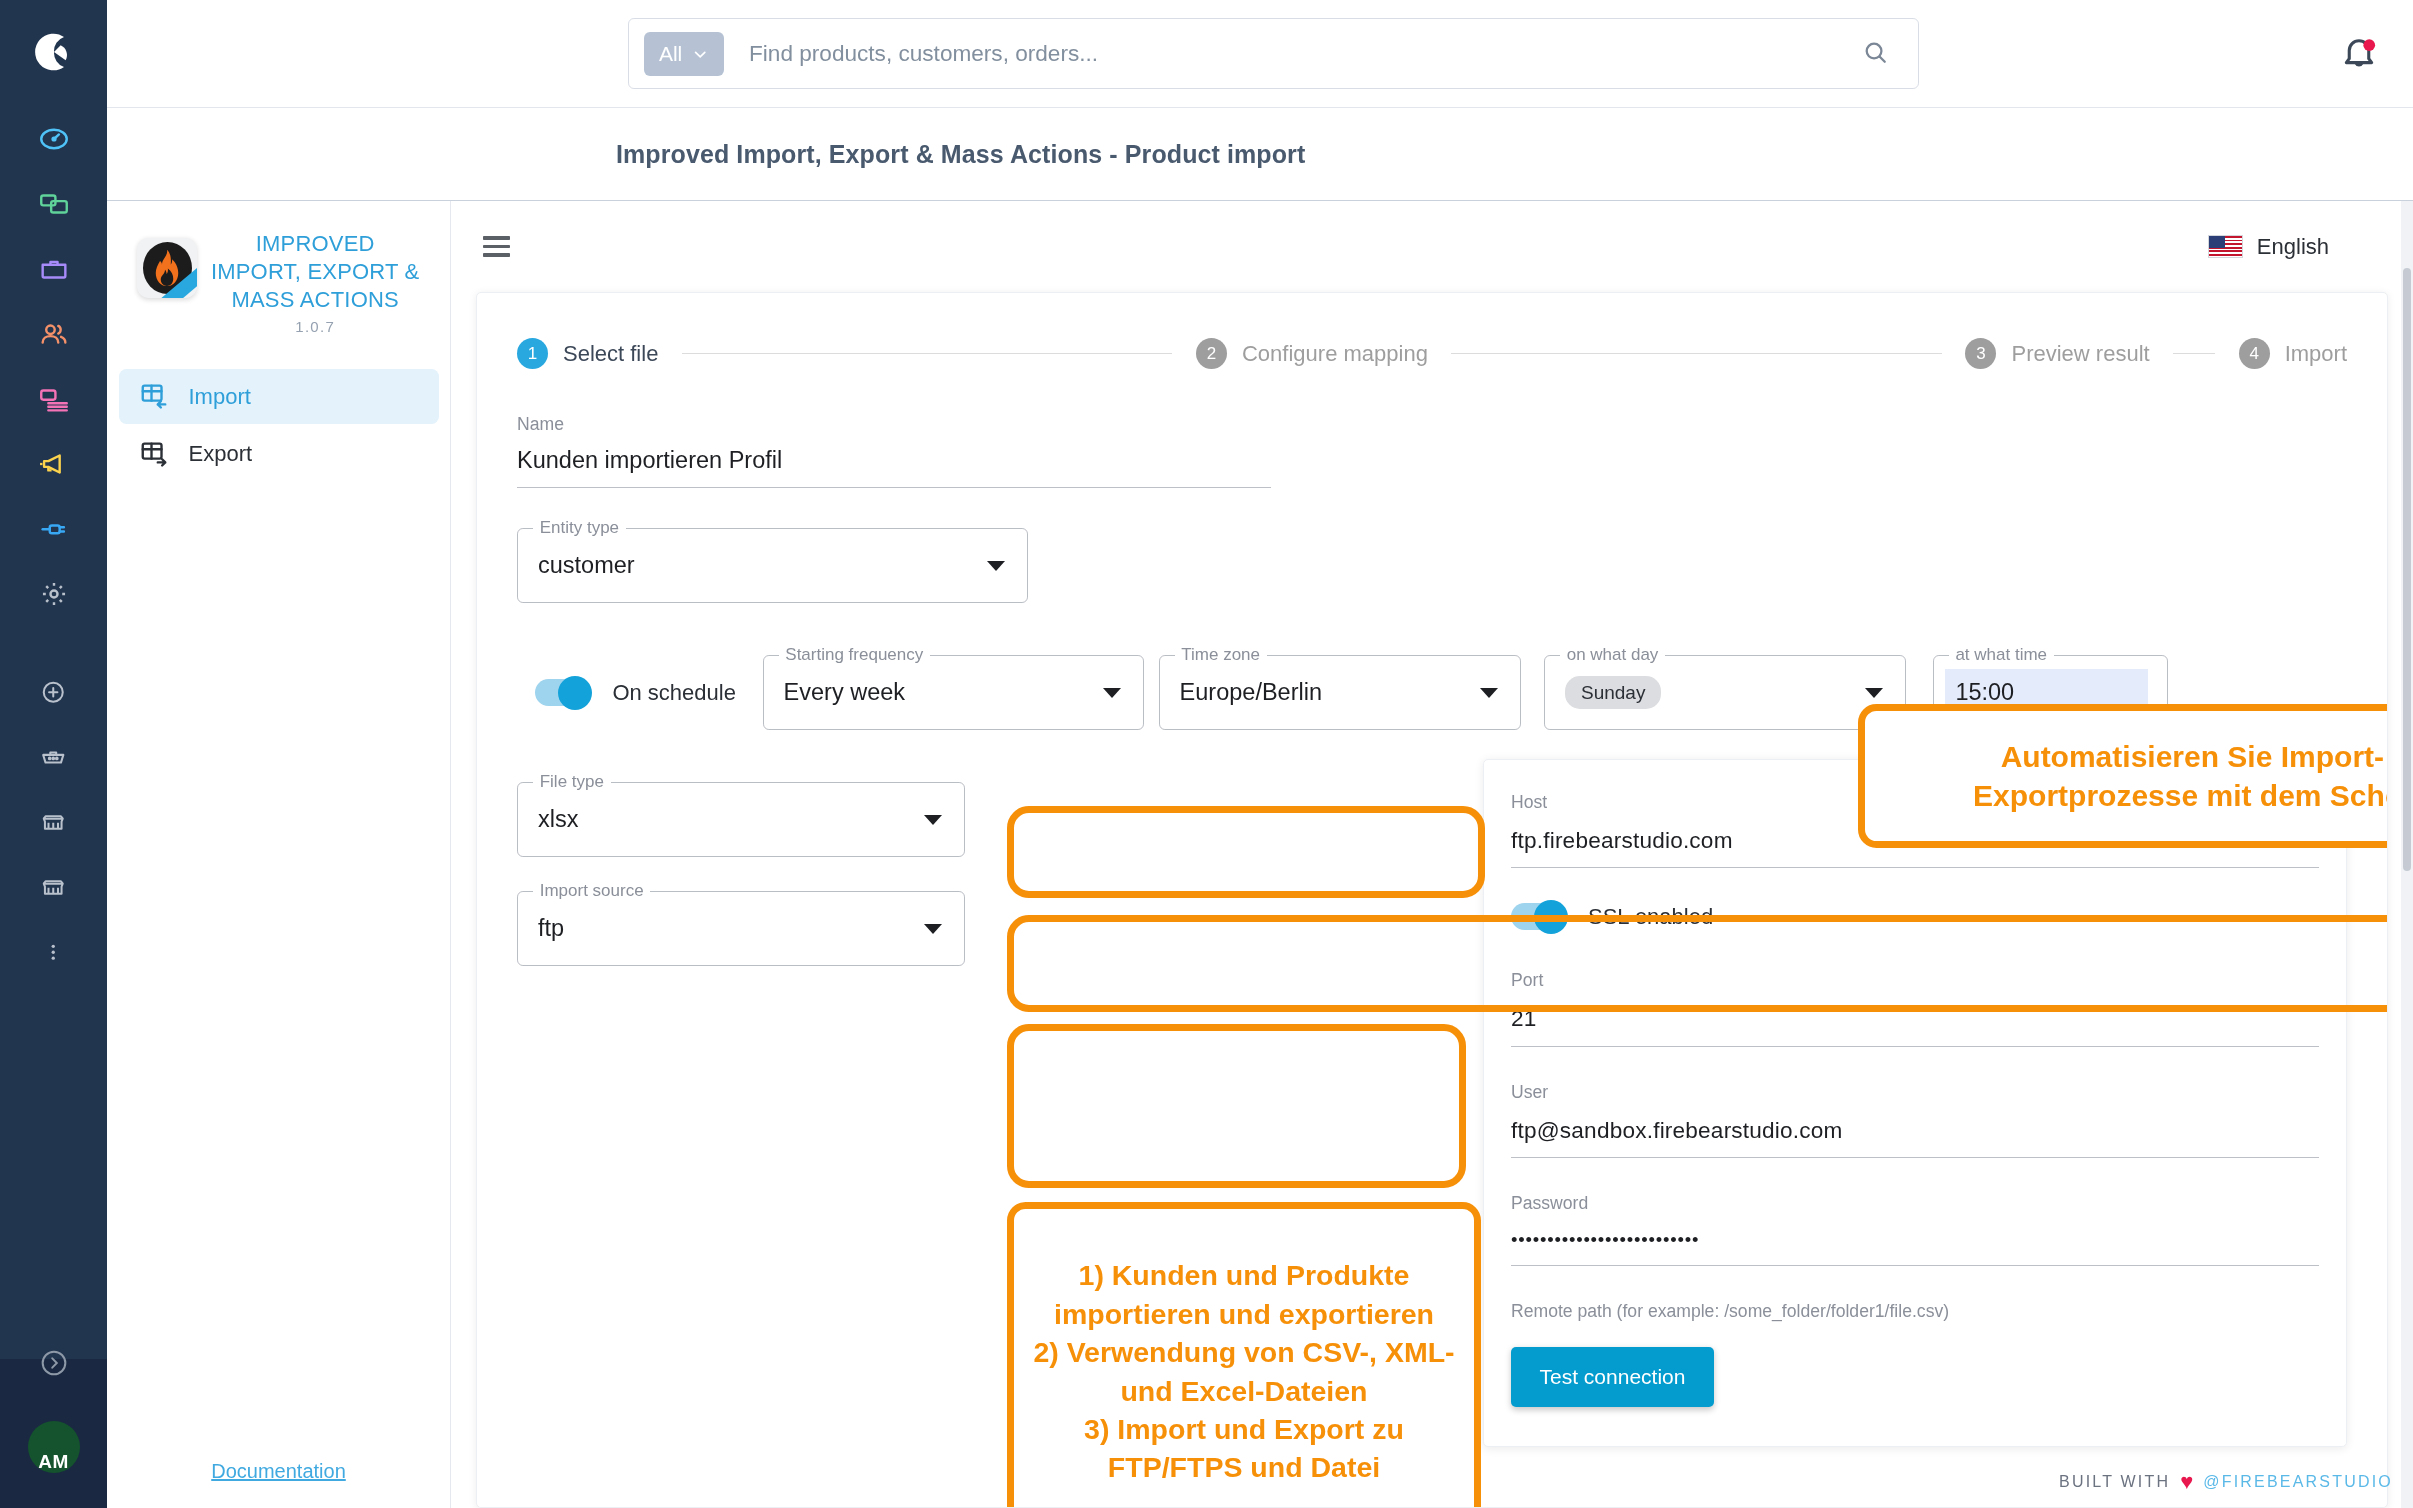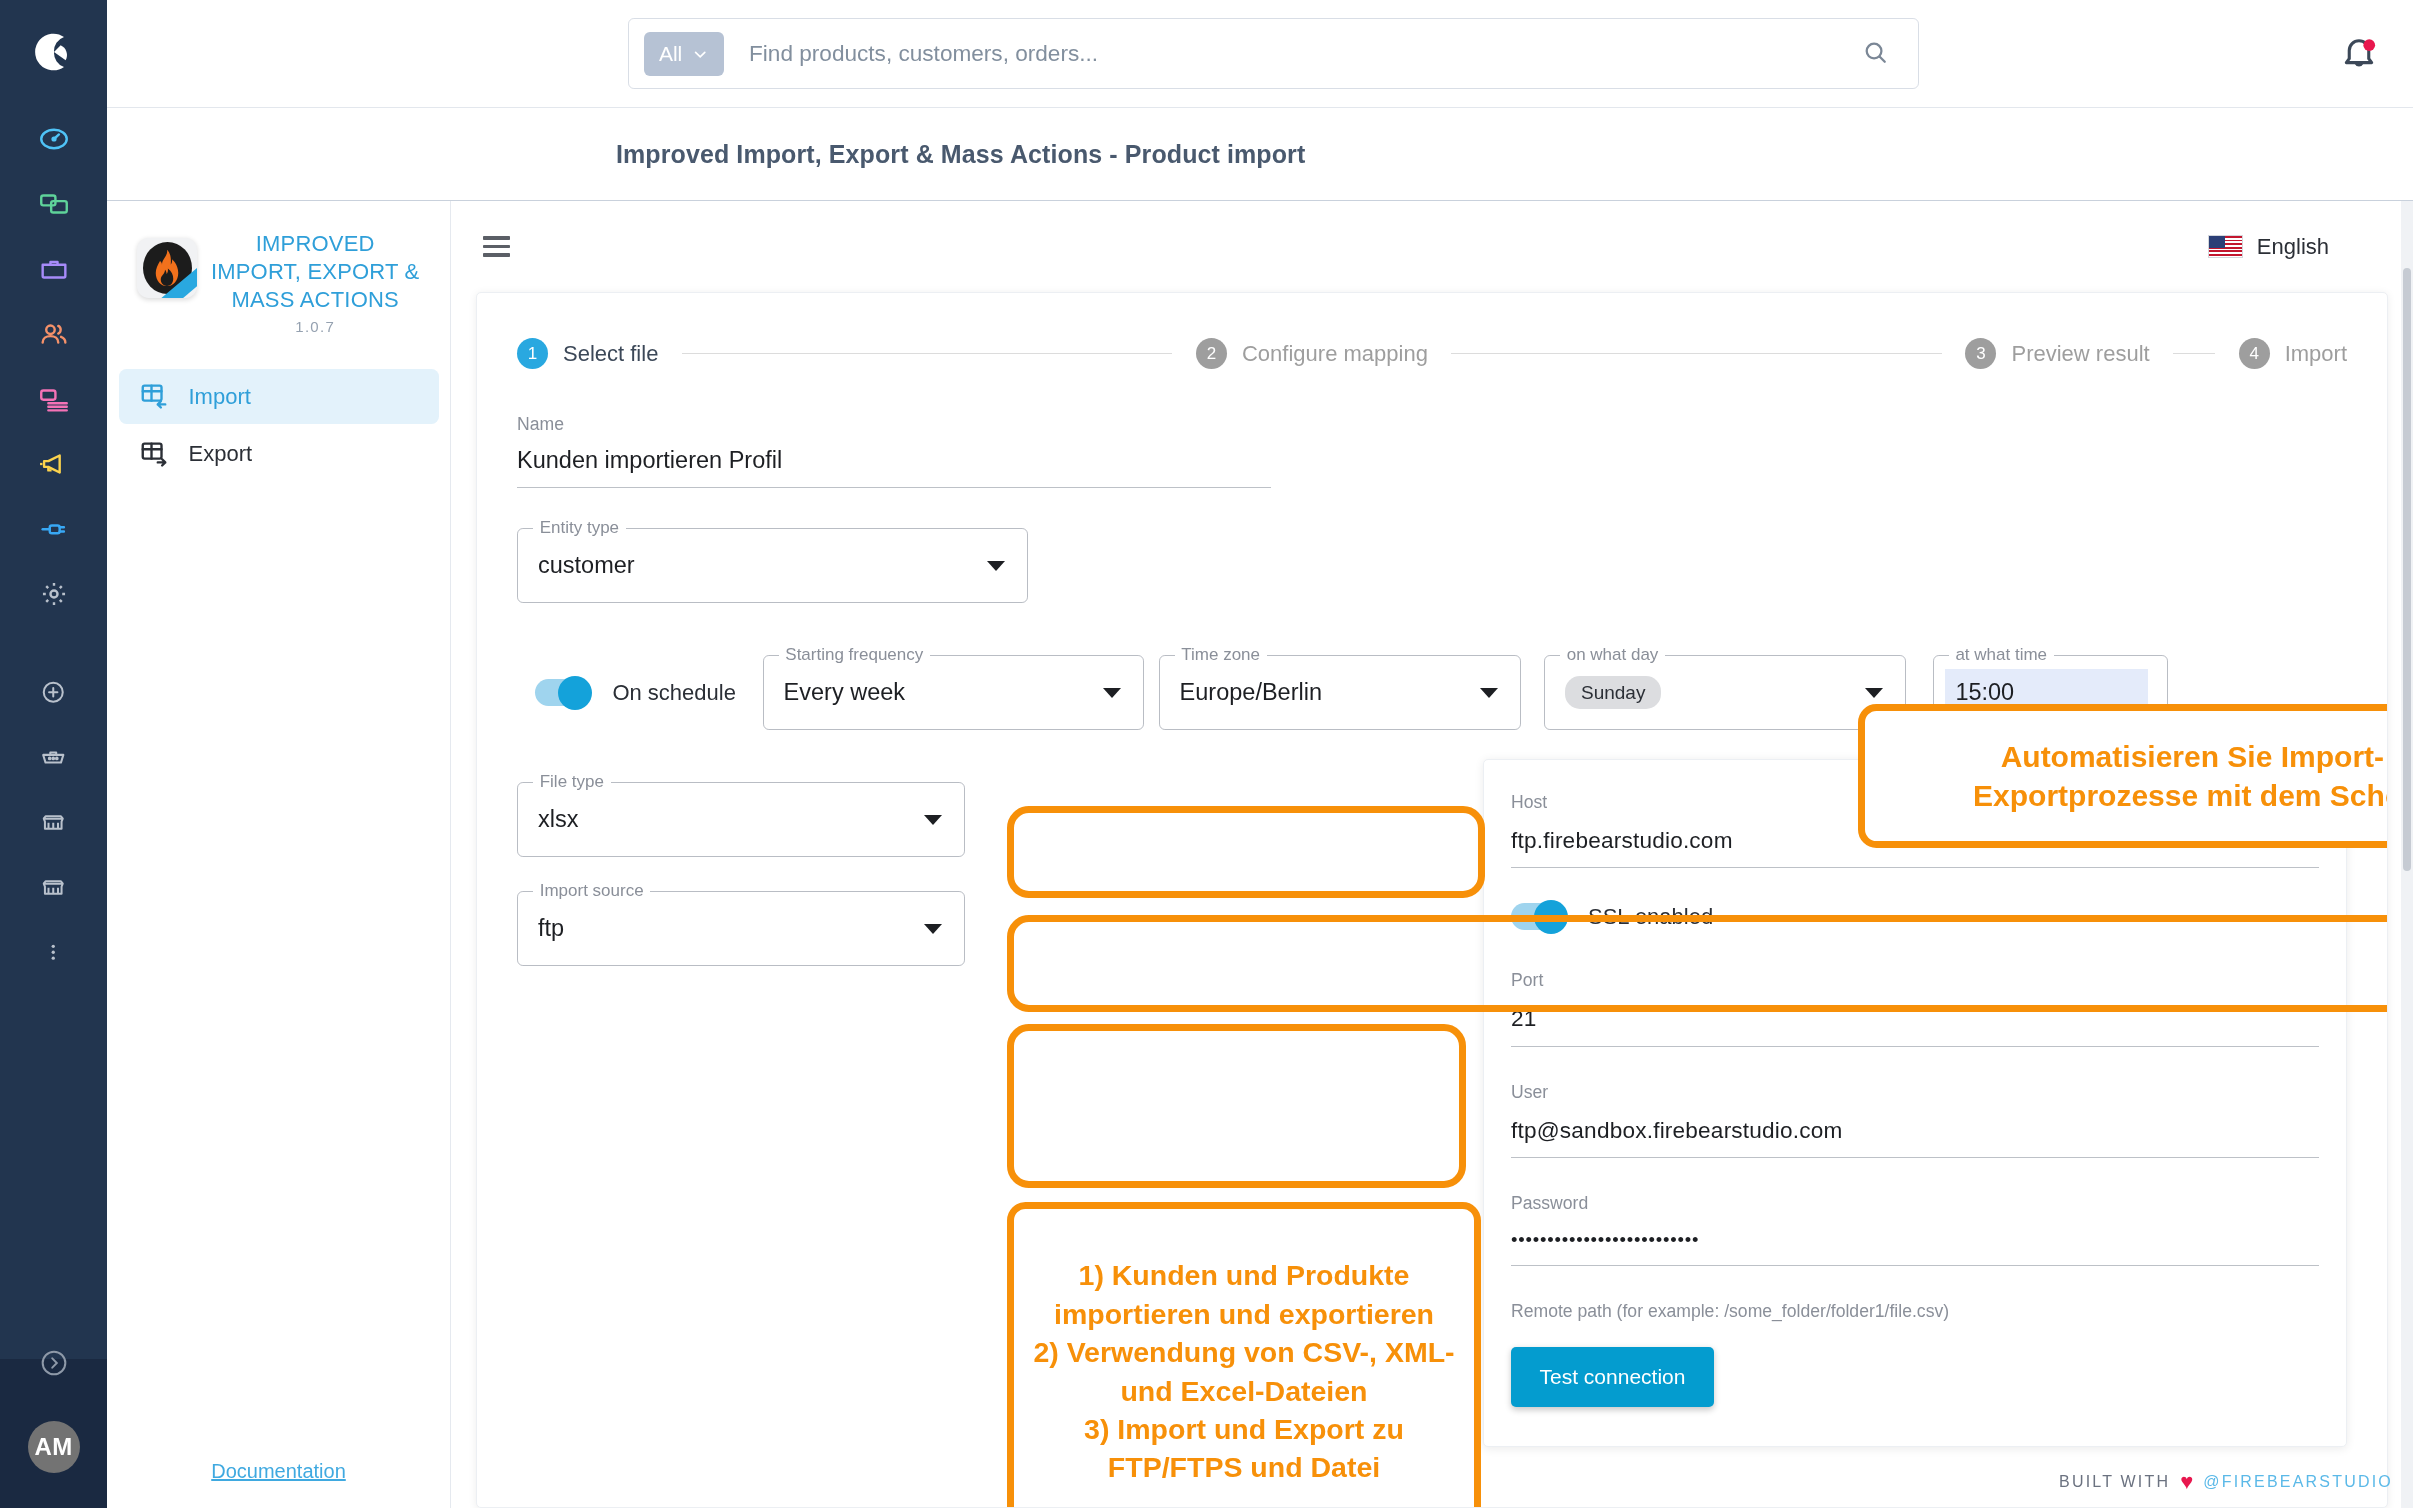--- a/index.html
+++ b/index.html
@@ -22,23 +22,23 @@
   .rail-icon {
     width: 49px; height: 49px;
     display: flex; align-items: center; justify-content: center;
     margin-bottom: 16px;
   }
   .rail-icon svg { display: block; }
   .rail-gap { height: 34px; }
   #rail-collapse { margin-top: auto; margin-bottom: 34px; }
   #rail-avatar {
     width: 52px; height: 52px; border-radius: 50%;
-    background: #737373; color: #ffffff;
-    font-size: 24px; font-weight: bold; letter-spacing: 0.4px;
-    display: flex; align-items: center; justify-content: center;
+    background: #14532d; color: #ffffff;
+    font-size: 19px; font-weight: bold; letter-spacing: 0.4px;
+    display: flex; align-items: flex-end; justify-content: center;
     margin-bottom: 35px;
   }
   #rail-bottom-bg {
     position: absolute; left: 0; bottom: 0; width: 107px; height: 149px;
     background: #1a2941;
   }
 
   
   #topbar {
     position: absolute; left: 107px; top: 0; right: 0; height: 108px;

